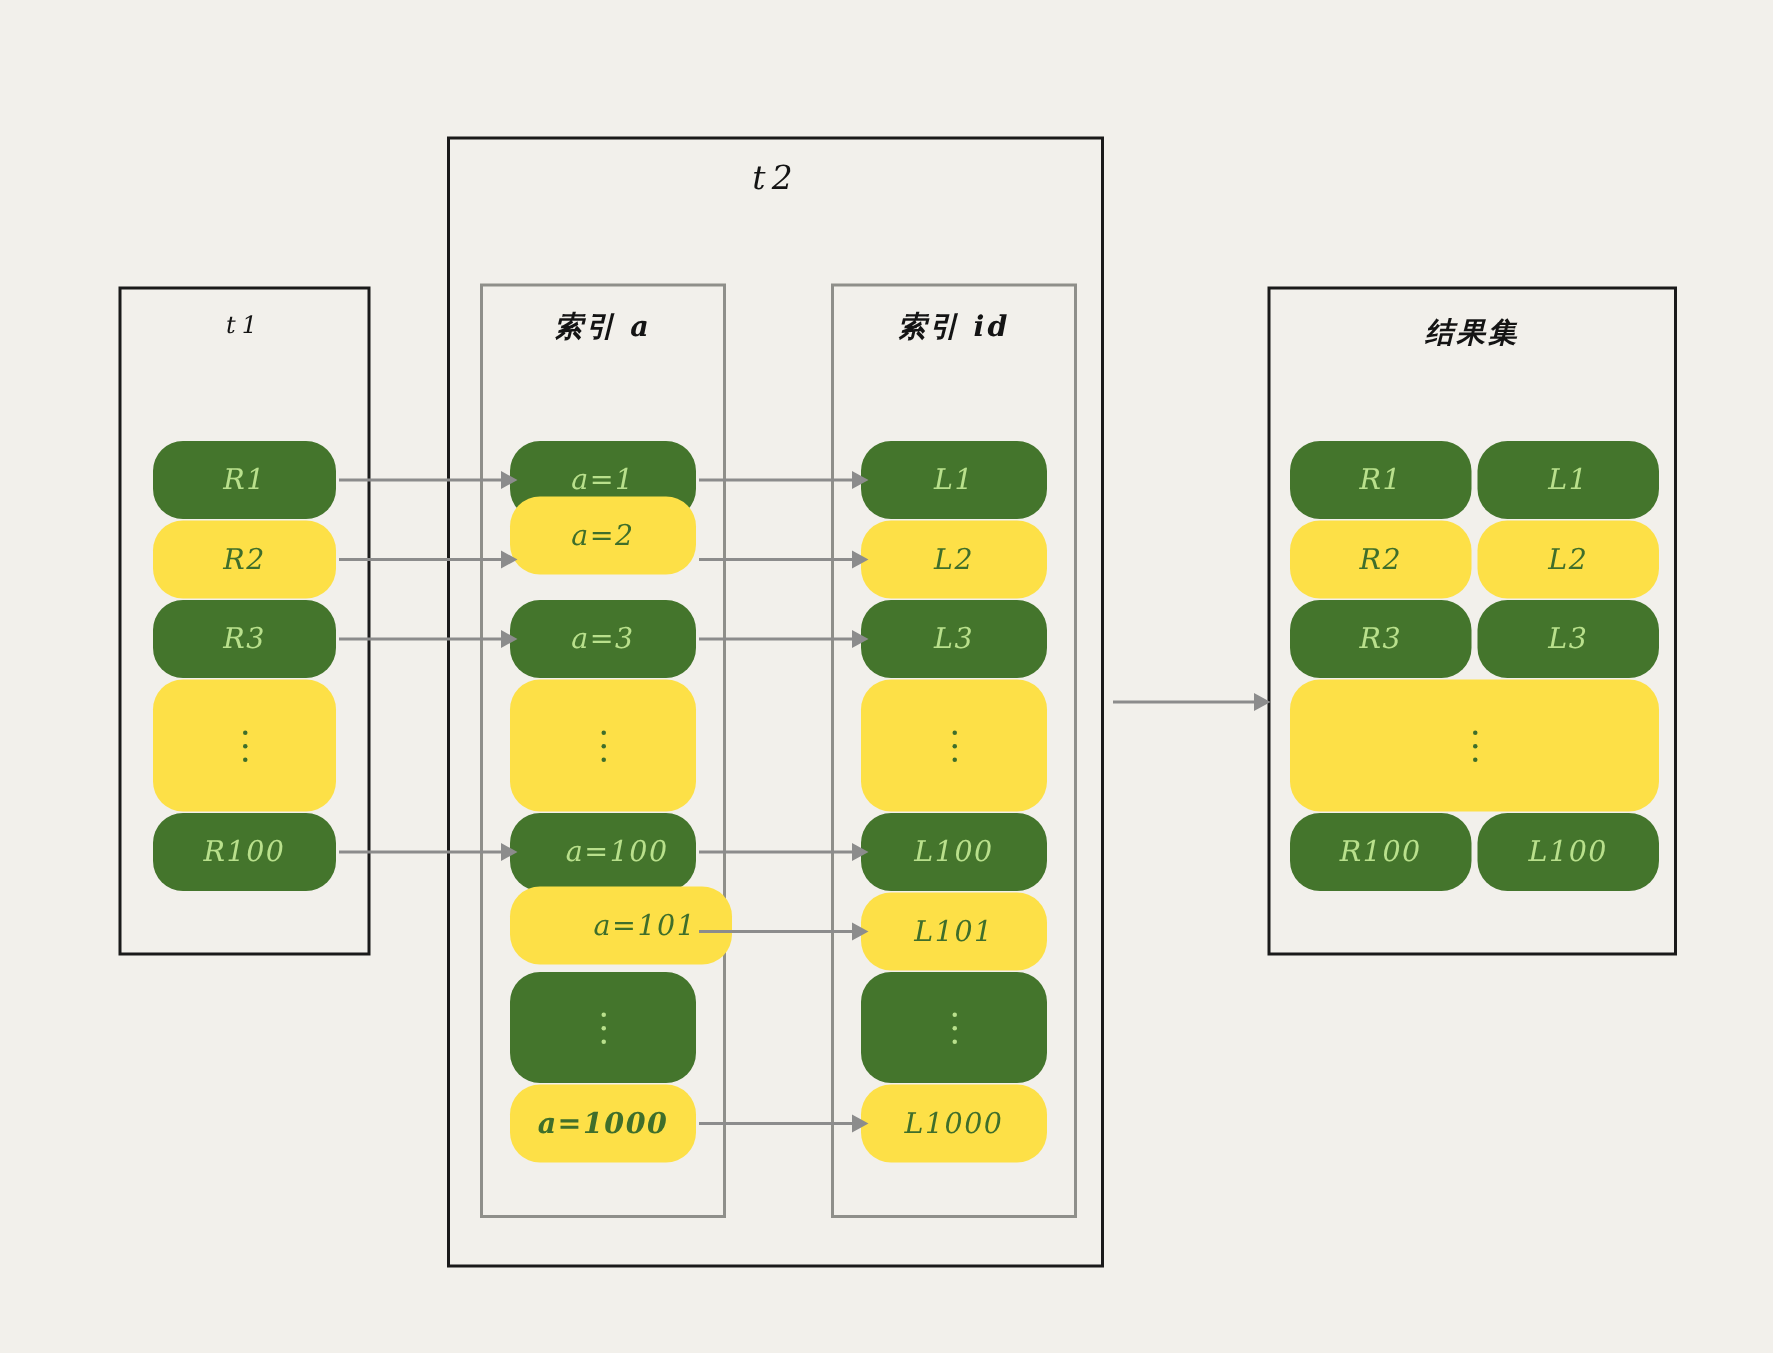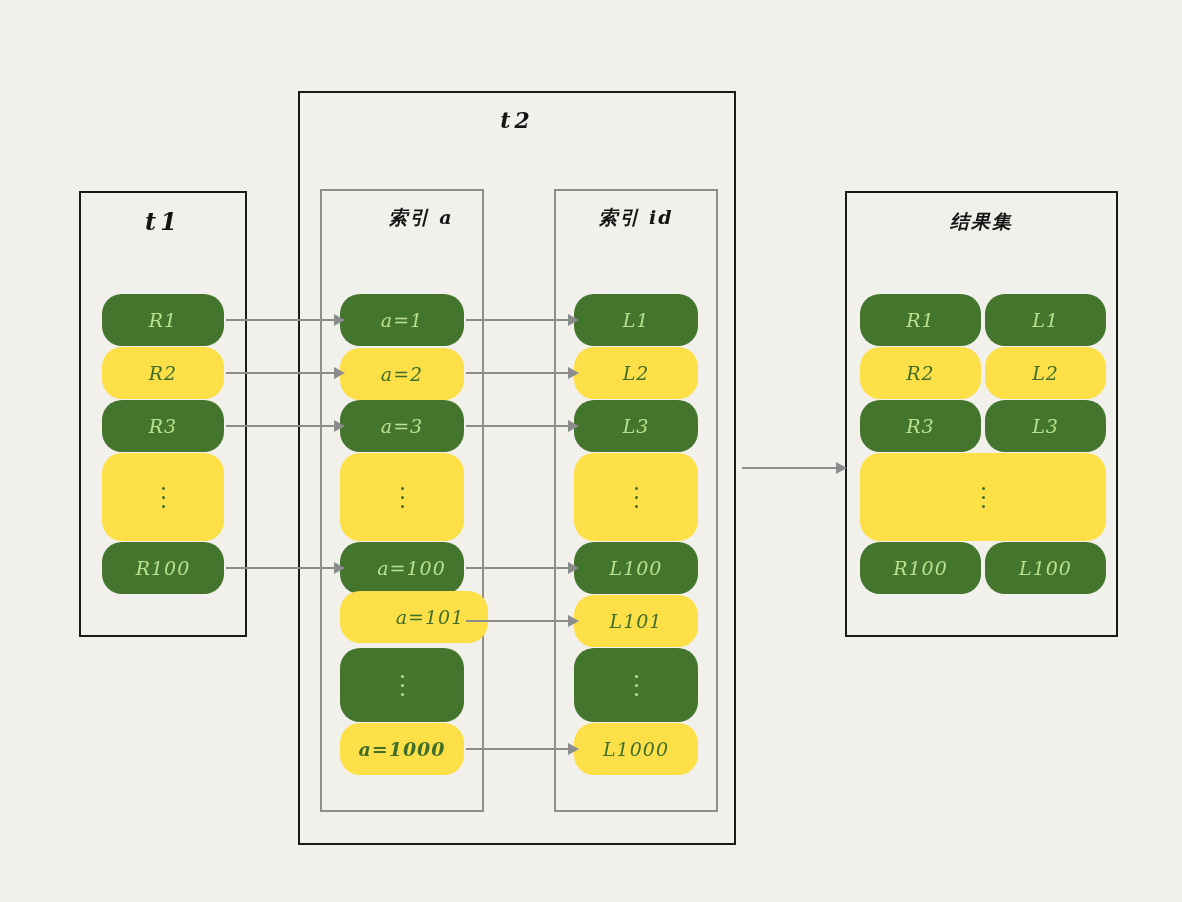--- a/index.html
+++ b/index.html
@@ -41,21 +41,21 @@
     color: #141414;
     font-family: "DejaVu Serif", serif;
     font-weight: bold;
     font-style: italic;
     letter-spacing: 2px;
     white-space: nowrap;
   }
   .title-latin {
     font-family: "DejaVu Serif", serif;
     font-style: italic;
-    font-weight: bold;
+    font-weight: normal;
     letter-spacing: 4px;
   }
 
   
   .blk {
     position: absolute;
     border-radius: 20px;
     box-sizing: border-box;
     display: flex;
     align-items: center;
@@ -97,29 +97,29 @@
     border-bottom: 6px solid transparent;
     border-left: 11px solid #8c8c8c;
   }
 </style>
 </head>
 <body>
 
 <div id="canvas">
 
   <div class="outer-box" style="left:79px; top:191px; width:168px; height:446px;">
-    <div class="box-title title-latin" style="top:14px; font-size:24px;">t1</div>
+    <div class="box-title title-latin" style="top:14px; font-size:16px;">t1</div>
   </div>
 
   <div class="outer-box" style="left:298px; top:91px; width:438px; height:754px;">
     <div class="box-title title-latin" style="top:14px; font-size:22px;">t2</div>
   </div>
 
   <div class="inner-box" style="left:320px; top:189px; width:164px; height:623px;">
-    <div class="box-title" style="top:14px; font-size:19px;margin-left:19px;">索引 a</div>
+    <div class="box-title" style="top:14px; font-size:19px;">索引 a</div>
   </div>
 
   <div class="inner-box" style="left:554px; top:189px; width:164px; height:623px;">
     <div class="box-title" style="top:14px; font-size:19px;">索引 id</div>
   </div>
 
   <div class="outer-box" style="left:845px; top:191px; width:273px; height:446px;">
     <div class="box-title" style="top:16px; font-size:19px;">结果集</div>
   </div>
 
@@ -139,21 +139,21 @@
           <i></i>
           <i></i>
         </span>
       </div>
       <div class="blk dark" style="left: 102px; top: 542px; width: 122px; height: 52px;">
         <span>R100</span>
       </div>
       <div class="blk dark" style="left: 340px; top: 294px; width: 124px; height: 52px;">
         <span>a=1</span>
       </div>
-      <div class="blk light" style="left: 340px; top: 348px; width: 124px; height: 52px;">
+      <div class="blk light" style="left: 340px; top: 331px; width: 124px; height: 52px;">
         <span>a=2</span>
       </div>
       <div class="blk dark" style="left: 340px; top: 400px; width: 124px; height: 52px;">
         <span>a=3</span>
       </div>
       <div class="blk light" style="left: 340px; top: 453px; width: 124px; height: 88px;">
         <span class="dots">
           <i></i>
           <i></i>
           <i></i>

